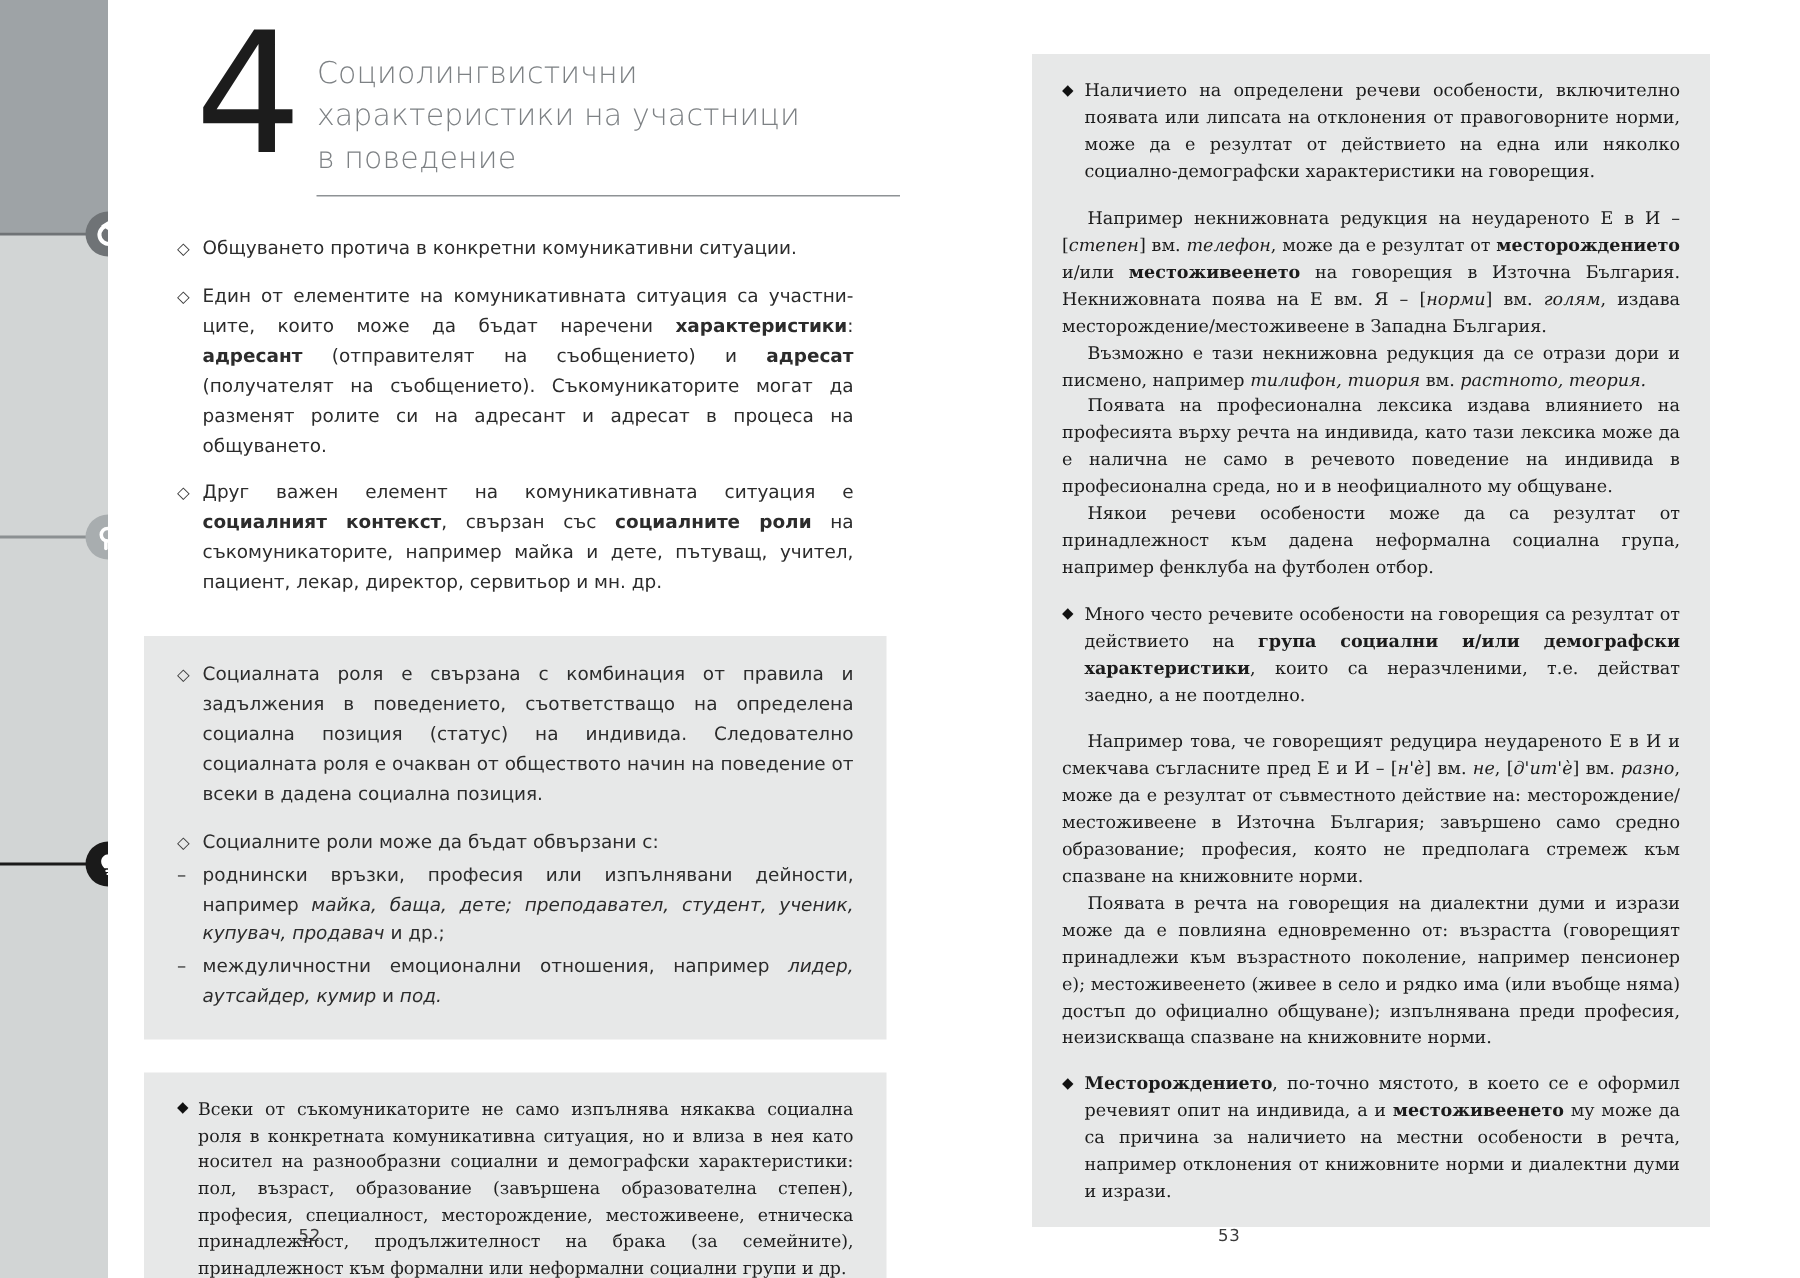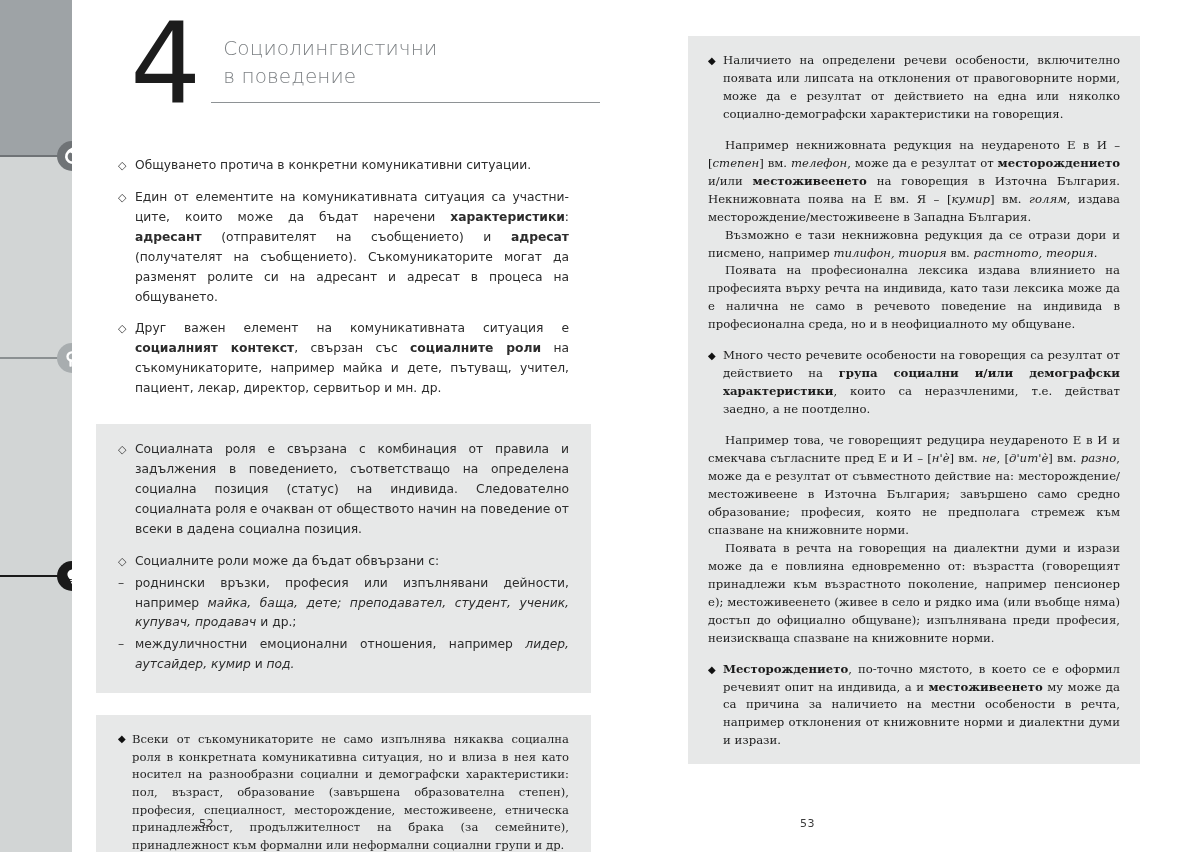--- a/index.html
+++ b/index.html
@@ -78,21 +78,21 @@
 
   .page-number {
     position: absolute;
     bottom: 22px;
     font-family: "DejaVu Sans", sans-serif;
     font-size: 11px;
     color: #3b3b3b;
     letter-spacing: 0.5px;
   }
   .page-left  .page-number { left: 127px; }
-  .page-right .page-number { left: 200px; }
+  .page-right .page-number { left: 212px; }
 
   
   .chapter-head {
     position: absolute;
     left: 58px; top: 22px;
     width: 470px;
     display: flex;
     align-items: flex-start;
   }
   .chapter-num {
@@ -109,21 +109,20 @@
     flex: 1;
   }
   .chapter-title .line {
     font-family: "DejaVu Sans", sans-serif;
     font-size: 20px;
     line-height: 1.42;
     color: #7d8184;
     font-weight: 300;
     letter-spacing: 0.1px;
     white-space: nowrap;
-    margin-left: 12px;
   }
   .chapter-rule {
     margin-top: 11px;
     height: 1px;
     background: #8e9295;
     width: 100%;
   }
 
   
   .lcol {
@@ -244,20 +243,21 @@
       <rect x="10.1" y="19" width="3.8" height="1.7" rx="0.8" fill="#ffffff"></rect>
     </svg>
   </div>
 
   <div class="page page-left">
 
     <div class="chapter-head">
       <div class="chapter-num">4</div>
       <div class="chapter-title">
         <div class="line">Социолингвистични</div>
+        <div class="line">характеристики на участници</div>
         <div class="line">в поведение</div>
         <div class="chapter-rule"></div>
       </div>
     </div>
 
     <div class="lcol" id="left-col" style="top:140px;">
         <div class="block">
           <div class="li">
             <span class="mk">◇</span>
             <span class="tx">Общуването протича в конкретни комуникативни ситуации.</span>
@@ -303,23 +303,24 @@
   </div>
 
   <div class="page page-right">
     <div class="rcol">
       <div class="rblock" id="right-col">
           <div class="rp bullet">
             <span class="mk">◆</span>
             <span class="tx">Наличието на определени речеви особености, включително появата или липсата на отклонения от правоговорните норми, може да е резултат от действието на една или няколко социално-демографски характеристи­ки на говорещия.</span>
           </div>
           <div class="gap-md"></div>
-          <div class="rp">Например некнижовната редукция на неудареното Е в И – [<i>степен</i>] вм. <i>телефон</i>, може да е резултат от <b>месторождението</b> и/или <b>местоживеенето</b> на говорещия в Източна България. Некнижовната поява на Е вм. Я – [<i>кумир</i>] вм. <i>голям</i>, издава месторождение/местоживеене в Западна България.</div>
+          <div class="rp">Например некнижовната редукция на неудареното Е в И – [<i>степен</i>] вм. <i>телефон</i>, може да е резултат от <b>месторождението</b> и/или <b>местоживеенето</b> на говорещия в Източна България. Некнижовната поява на Е вм. Я – [<i>норми</i>] вм. <i>голям</i>, издава месторождение/местоживеене в Западна България.</div>
           <div class="rp">Възможно е тази некнижовна редукция да се отрази дори и писмено, например <i>тилифон, тиория</i> вм. <i>растното, теория.</i></div>
           <div class="rp">Появата на професионална лексика издава влиянието на професията върху речта на индивида, като тази лексика може да е налична не само в речевото поведение на индивида в професионална среда, но и в неофици­алното му общуване.</div>
+          <div class="rp">Някои речеви особености може да са резултат от принадлежност към да­дена неформална социална група, например фенклуба на футболен отбор.</div>
           <div class="gap-md"></div>
           <div class="rp bullet">
             <span class="mk">◆</span>
             <span class="tx">Много често речевите особености на говорещия са резултат от действи­ето на <b>група социални и/или демографски характеристики</b>, които са неразчленими, т.е. действат заедно, а не поотделно.</span>
           </div>
           <div class="gap-md"></div>
           <div class="rp">Например това, че говорещият редуцира неудареното Е в И и смекчава съгласните пред Е и И – [<i>н'è</i>] вм. <i>не</i>, [<i>д'ит'è</i>] вм. <i>разно</i>, може да е резултат от съвместното действие на: месторождение/местоживеене в Източна Бъл­гария; завършено само средно образование; професия, която не предполага стремеж към спазване на книжовните норми.</div>
           <div class="rp">Появата в речта на говорещия на диалектни думи и изрази може да е повлияна едновременно от: възрастта (говорещият принадлежи към въз­растното поколение, например пенсионер е); местоживеенето (живее в село и рядко има (или въобще няма) достъп до официално общуване);  из­пълнявана преди професия, неизискваща спазване на книжовните норми.</div>
           <div class="gap-md"></div>
           <div class="rp bullet">

